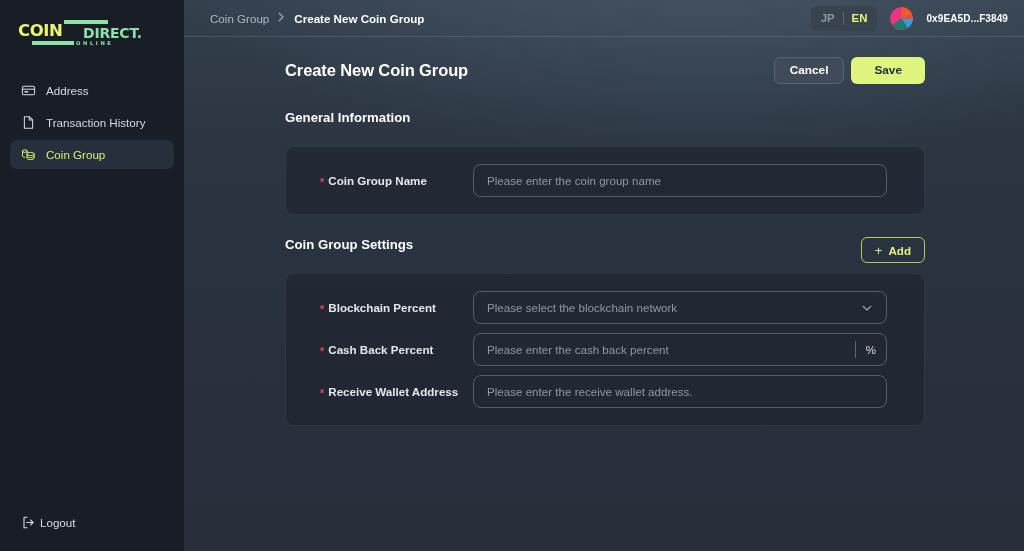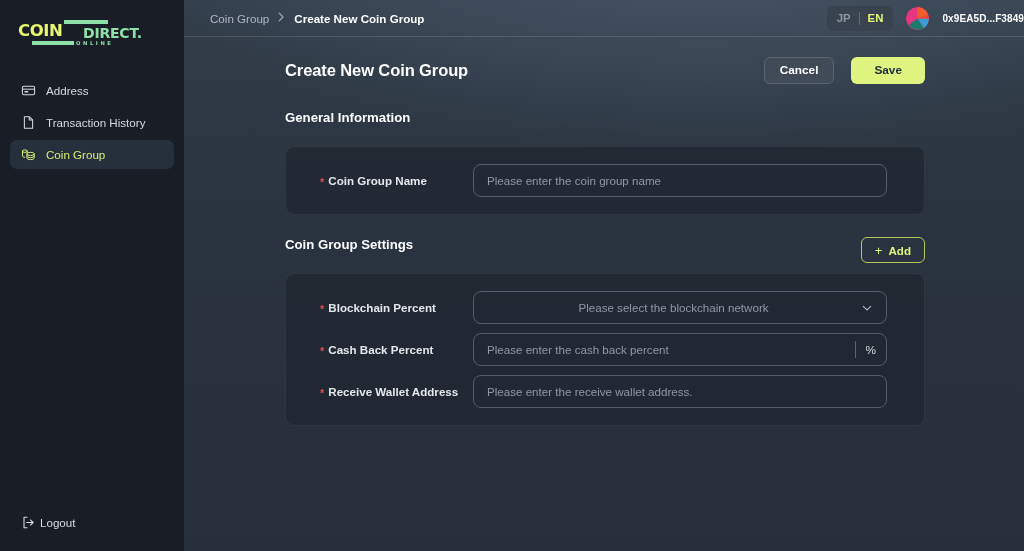--- a/index.html
+++ b/index.html
@@ -153,20 +153,21 @@
   }
   .bc-parent { color: #b0bac6; cursor: pointer; }
   .bc-sep { color: #95a1ae; font-size: 10px; }
   .bc-current { color: #ffffff; font-weight: 700; }
 
   .topbar-right {
     margin-left: auto;
     display: flex;
     align-items: center;
     gap: 13px;
+    padding-right: 16px;
   }
 
   .lang-toggle {
     display: flex;
     align-items: center;
     background: #39434f;
     border-radius: 6px;
     height: 25px;
     padding: 0 2px;
     cursor: pointer;
@@ -217,21 +218,21 @@
   }
   .page-title {
     font-size: 16.5px;
     font-weight: 700;
     color: #ffffff;
     letter-spacing: -0.1px;
   }
   .page-actions {
     margin-left: auto;
     display: flex;
-    gap: 17px;
+    gap: 7px;
     justify-content: center;
   }
   .btn {
     height: 27px;
     border-radius: 6px;
     font-size: 11.8px;
     font-weight: 700;
     display: flex;
     align-items: center;
     justify-content: center;
@@ -316,21 +317,21 @@
   .input-box {
     height: 33px;
     border: 1px solid #535d6b;
     border-radius: 8px;
     background: transparent;
     display: flex;
     align-items: center;
     padding: 0 13px;
     cursor: text;
   }
-  .input-box.select { cursor: pointer; text-align: center; }
+  .input-box.select { cursor: pointer; }
   .placeholder {
     font-size: 11.6px;
     color: #8e99a6;
     flex: 1;
     overflow: hidden;
     white-space: nowrap;
   }
   .chevron {
     width: 13px; height: 13px;
     flex: 0 0 13px;

